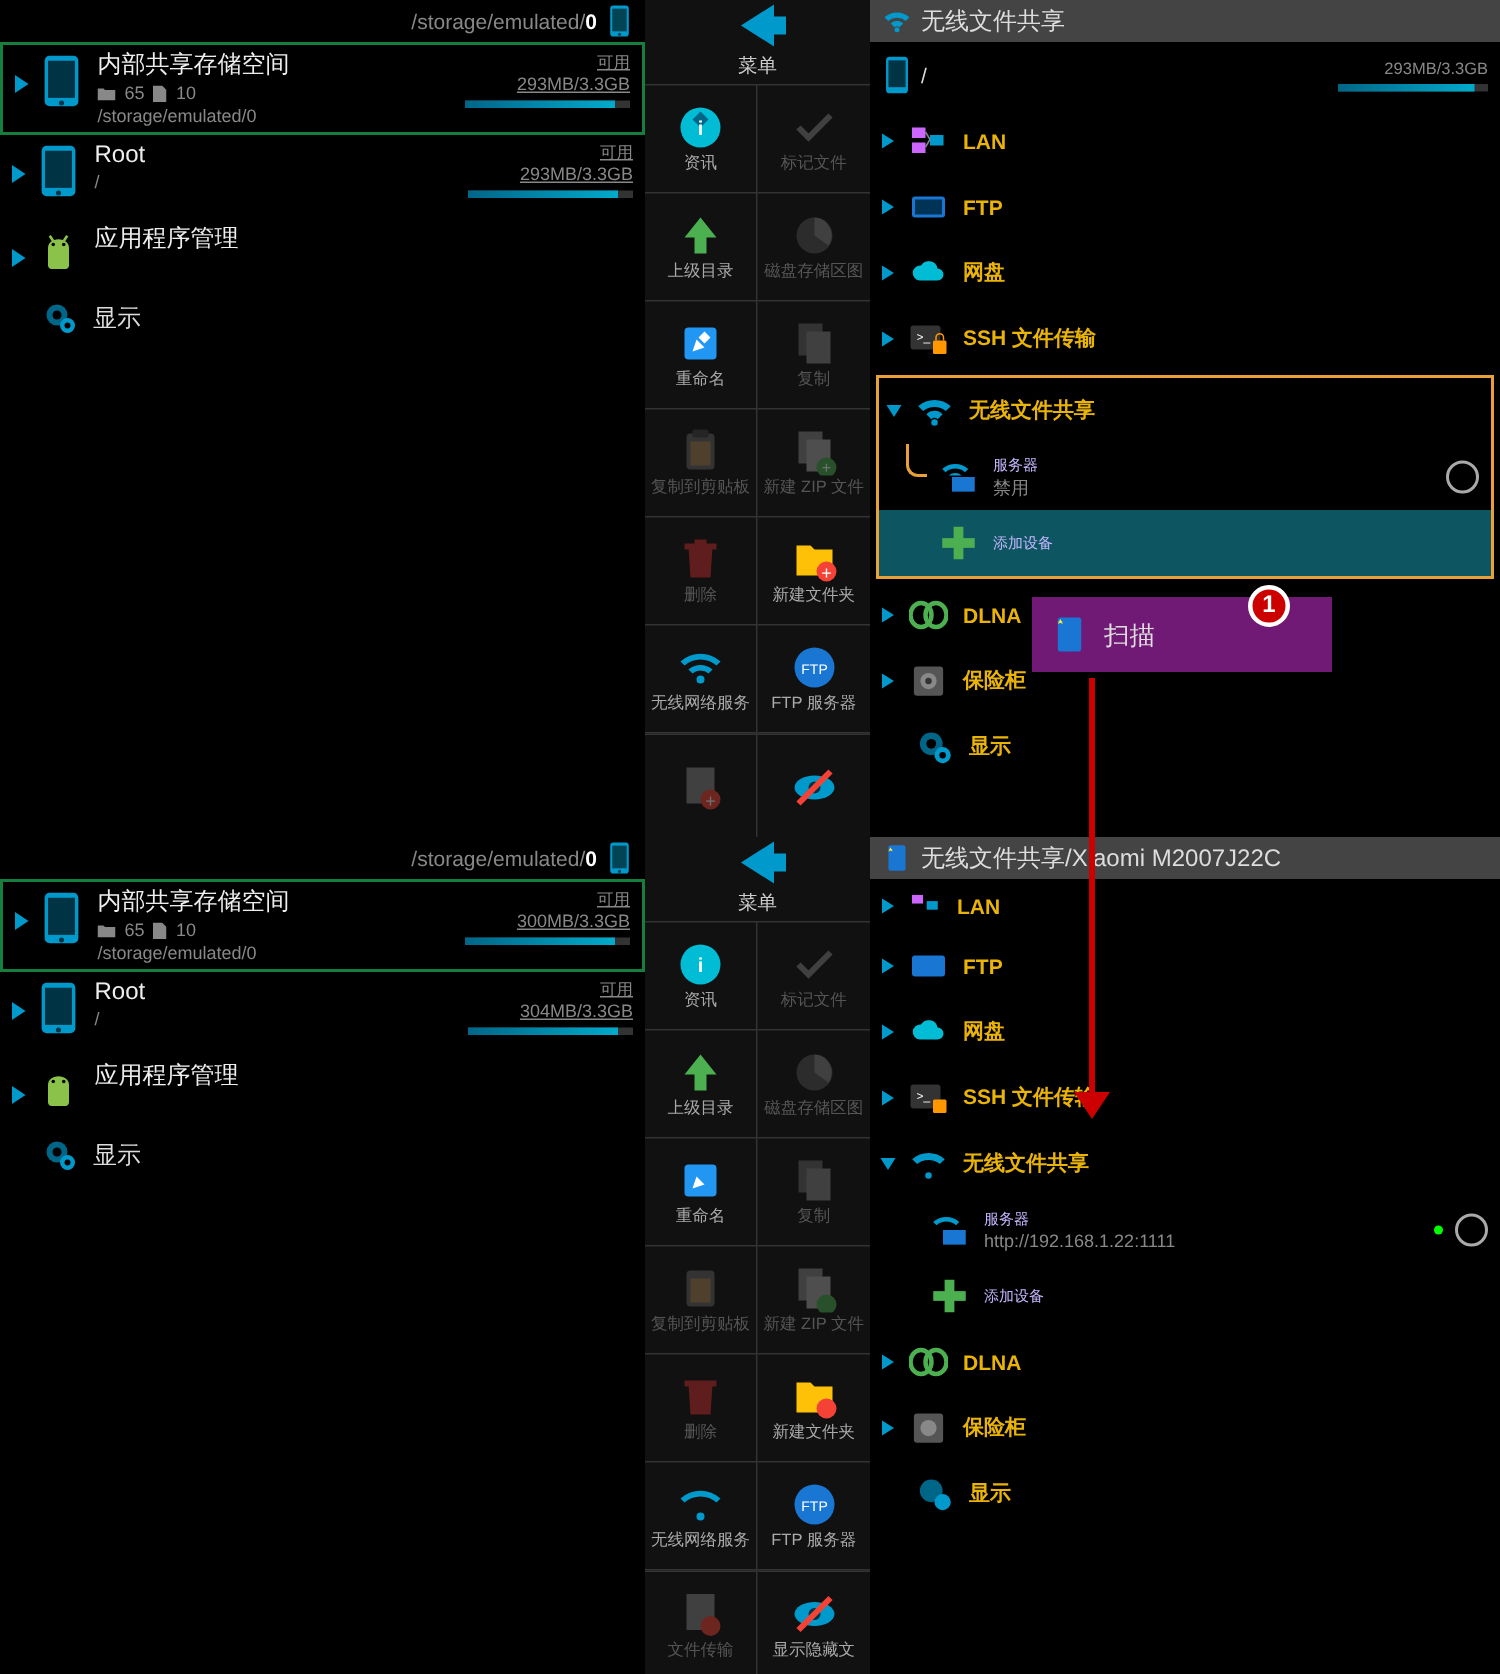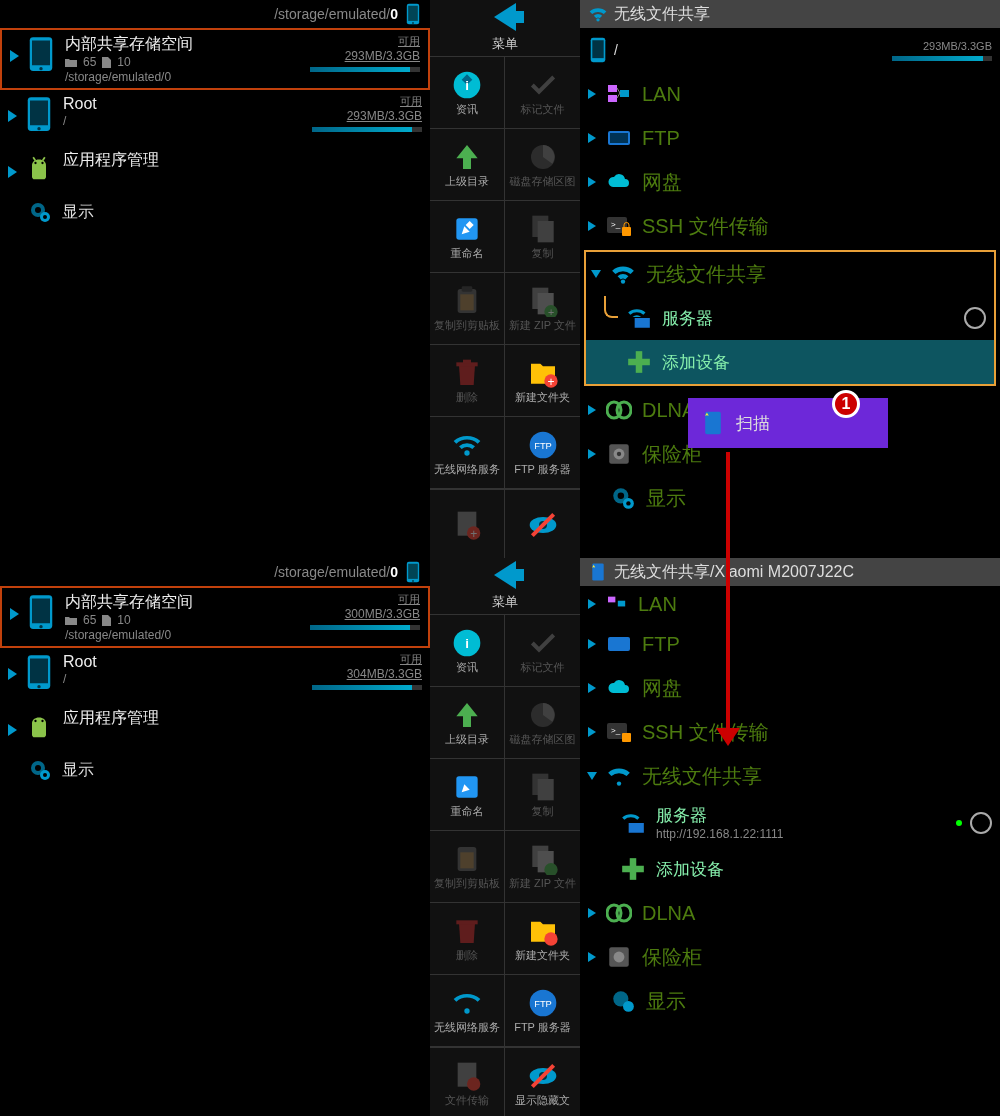--- a/index.html
+++ b/index.html
@@ -5,21 +5,21 @@
 * { margin: 0; padding: 0; box-sizing: border-box; font-family: Arial, sans-serif; }
 body { background: #000; color: #ddd; width: 1000px; height: 1116px; overflow: hidden; position: relative; }
 .container { display: grid; grid-template-columns: 430px 150px 420px; grid-template-rows: 558px 558px; width: 1000px; height: 976px; }
 
 
 .left-panel { background: #000; position: relative; }
 .path-bar { height: 28px; background: #000; display: flex; align-items: center; justify-content: flex-end; padding-right: 8px; font-size: 14px; color: #ccc; }
 .path-bar .phone-ic { width: 18px; height: 22px; margin-left: 6px; }
 
 .storage-item { display: flex; align-items: flex-start; padding: 4px 8px; position: relative; min-height: 56px; }
-.storage-item.highlighted { border: 2px solid #c2410c; }
+.storage-item.highlighted { border: 2px solid #15803d; }
 .tri { width: 0; height: 0; border-top: 6px solid transparent; border-bottom: 6px solid transparent; border-left: 9px solid #0099cc; margin-top: 16px; margin-right: 8px; flex-shrink: 0; }
 .storage-item .icon { width: 28px; height: 36px; margin-right: 10px; flex-shrink: 0; margin-top: 2px; }
 .storage-info { flex: 1; }
 .storage-info .name { font-size: 16px; color: #eee; line-height: 20px; }
 .storage-info .meta { font-size: 12px; color: #888; line-height: 16px; display: flex; align-items: center; gap: 6px; }
 .storage-info .path { font-size: 12px; color: #888; }
 .storage-right { text-align: right; font-size: 11px; color: #888; min-width: 100px; text-decoration: underline; }
 .storage-right .space { font-size: 12px; }
 .prog-bar { width: 110px; height: 5px; background: #333; margin-top: 4px; position: relative; }
 .prog-fill { height: 100%; background: linear-gradient(to right, #006688, #00aacc); }
@@ -43,39 +43,39 @@
 .tool-cell.disabled svg { opacity: 0.4; }
 
 
 .right-panel { background: #000; position: relative; }
 .right-header { height: 28px; background: #444; display: flex; align-items: center; padding: 0 8px; font-size: 16px; color: #ddd; }
 .right-header svg { width: 20px; height: 20px; margin-right: 6px; }
 
 .right-item { display: flex; align-items: center; padding: 6px 8px; min-height: 44px; position: relative; }
 .right-item .r-tri { width: 0; height: 0; border-top: 5px solid transparent; border-bottom: 5px solid transparent; border-left: 8px solid #0099cc; margin-right: 10px; flex-shrink: 0; }
 .right-item .r-icon { width: 26px; height: 26px; margin-right: 10px; flex-shrink: 0; }
-.right-item .r-label { font-size: 20px; color: #4d7c0f; font-weight: 400; flex: 1; }
+.right-item .r-label { font-size: 14px; color: #eab308; font-weight: 700; flex: 1; }
 .right-sub { display: flex; align-items: center; padding: 6px 8px 6px 40px; min-height: 44px; position: relative; }
 .right-sub .r-icon { width: 26px; height: 26px; margin-right: 10px; }
 .right-sub .r-text { flex: 1; }
-.right-sub .r-text .t1 { font-size: 17px; color: #86efac; }
+.right-sub .r-text .t1 { font-size: 10px; color: #c4b5fd; }
 .right-sub .r-text .t2 { font-size: 12px; color: #888; }
 .right-sub.teal { background: #0d5560; }
 .right-sub .conn-line { position: absolute; left: 18px; top: 0; bottom: 50%; width: 14px; border-left: 2px solid #e8a038; border-bottom: 2px solid #e8a038; border-bottom-left-radius: 8px; }
 
 .radio { width: 22px; height: 22px; border: 2px solid #aaa; border-radius: 50%; margin-left: auto; position: relative; }
 .green-dot { width: 6px; height: 6px; background: #0f0; border-radius: 50%; margin-right: 8px; }
 
 .storage-top { display: flex; align-items: center; padding: 4px 8px; min-height: 44px; }
 .storage-top .st-info { flex: 1; font-size: 14px; color: #ddd; padding-left: 6px; }
 .storage-top .st-right { text-align: right; font-size: 11px; color: #888; }
 .storage-top .prog-bar { width: 100px; }
 
 .orange-box { border: 2px solid #e8a038; }
-.scan-popup { position: absolute; top: 398px; left: 688px; width: 200px; height: 50px; background: #6d28d9; display: flex; align-items: center; padding: 0 14px; z-index: 10; }
+.scan-popup { position: absolute; top: 398px; left: 688px; width: 200px; height: 50px; background: #701a75; display: flex; align-items: center; padding: 0 14px; z-index: 10; }
 .scan-popup .sc-ic { width: 22px; height: 26px; margin-right: 12px; }
 .scan-popup .sc-txt { font-size: 17px; color: #ddd; }
 .badge-1 { position: absolute; top: 390px; left: 832px; width: 28px; height: 28px; background: #cc0000; border: 3px solid #fff; border-radius: 50%; color: #fff; font-weight: bold; font-size: 16px; display: flex; align-items: center; justify-content: center; z-index: 11; }
 
 .red-arrow { position: absolute; left: 726px; top: 452px; width: 4px; height: 280px; background: #cc0000; z-index: 9; }
 .red-arrow::after { content: ''; position: absolute; bottom: -14px; left: -10px; width: 0; height: 0; border-left: 12px solid transparent; border-right: 12px solid transparent; border-top: 18px solid #cc0000; }
 
 .xiaomi-row { background: #0d5560; border: 2px solid #e8a038; display: flex; align-items: center; padding: 6px 8px; min-height: 46px; position: relative; }
 .xiaomi-row .conn-line2 { position: absolute; left: 6px; top: -10px; bottom: 50%; width: 14px; border-left: 2px solid #888; border-bottom: 2px solid #888; border-bottom-left-radius: 8px; }
 .xiaomi-row .xtri { width: 0; height: 0; border-top: 5px solid transparent; border-bottom: 5px solid transparent; border-left: 8px solid #0099cc; margin-right: 8px; margin-left: 12px; }
@@ -359,20 +359,21 @@
           <span class="r-label">无线文件共享</span>
         </div>
     <div class="right-sub">
       <div class="conn-line"></div>
       <svg class="r-icon" viewBox="0 0 24 20">
             <path d="M2 5a12 12 0 0 1 16 0l-2 2a9 9 0 0 0-12 0z M6 9a6 6 0 0 1 8 0" fill="#0099cc"></path>
             <rect x="8" y="10" width="14" height="9" fill="#1976d2"></rect>
           </svg>
       <div class="r-text">
             <div class="t1">服务器</div>
+            <div class="t2">禁用</div>
           </div>
       <div class="radio"></div>
     </div>
     <div class="right-sub teal">
       <svg class="r-icon" viewBox="0 0 24 24">
             <rect x="9" y="2" width="6" height="20" fill="#4caf50"></rect>
             <rect x="2" y="9" width="20" height="6" fill="#4caf50"></rect>
           </svg>
       <div class="r-text">
             <div class="t1">添加设备</div>

